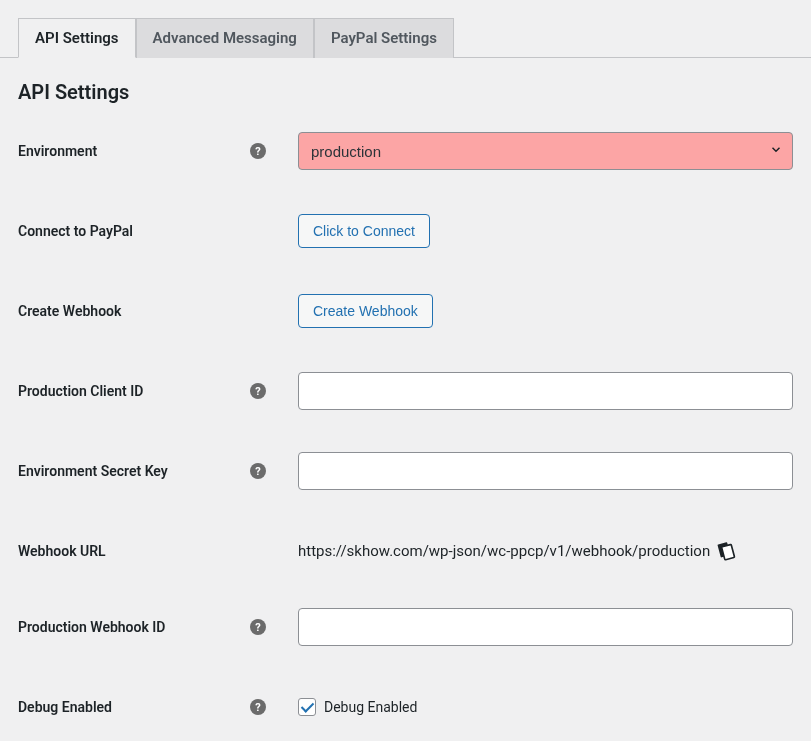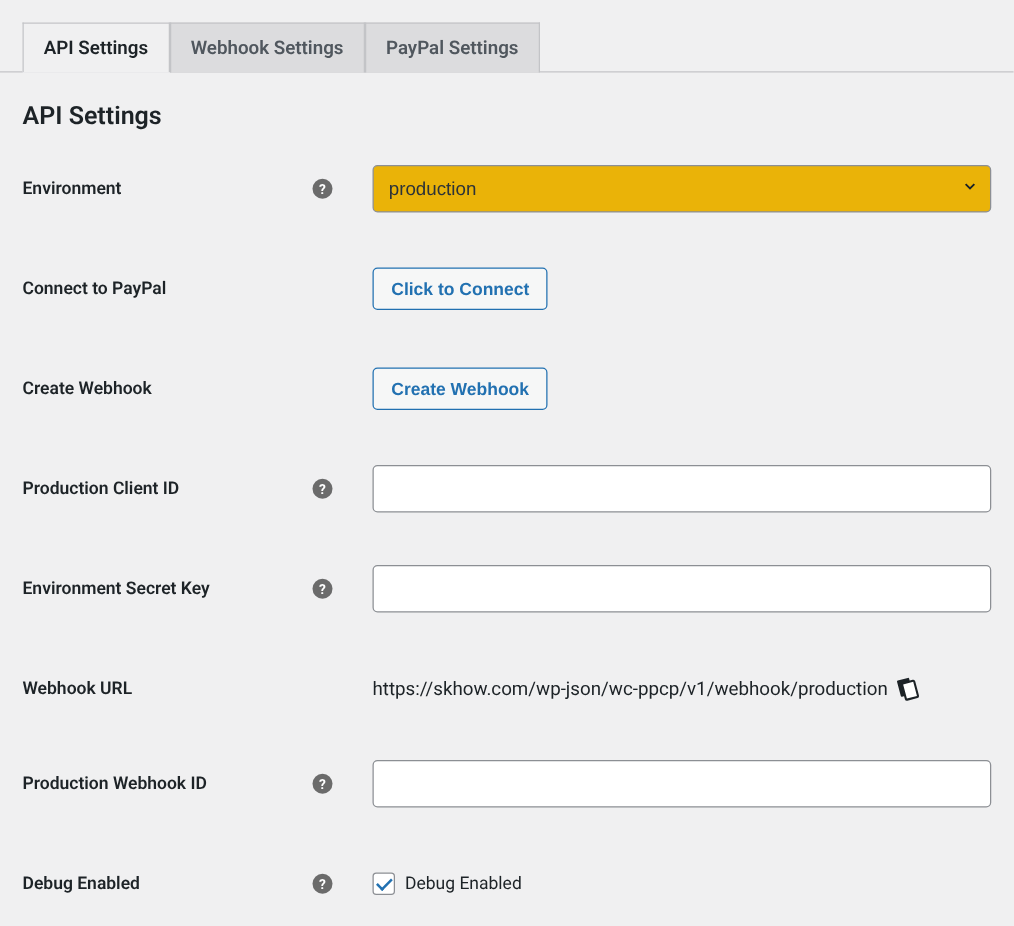--- a/index.html
+++ b/index.html
@@ -97,21 +97,21 @@
       position: relative;
       width: 100%;
     }
     select {
       width: 100%;
       height: 38px;
       padding: 0 32px 0 12px;
       font-size: 15px;
       border: 1px solid #8c8f94;
       border-radius: 4px;
-      background: #eab308;
+      background: #fca5a5;
       appearance: none;
       -webkit-appearance: none;
       color: #2c3338;
       cursor: pointer;
     }
     .chevron {
       position: absolute;
       right: 10px;
       top: 50%;
       transform: translateY(-50%);
@@ -119,21 +119,21 @@
     }
     .button-secondary {
       display: inline-block;
       padding: 8px 14px;
       border: 1px solid #2271b1;
       border-radius: 4px;
       background: #f6f7f7;
       color: #2271b1;
       font-size: 14px;
       cursor: pointer;
-      font-weight: 700;
+      font-weight: 400;
     }
     input[type="text"] {
       width: 100%;
       height: 38px;
       padding: 0 10px;
       border: 1px solid #8c8f94;
       border-radius: 4px;
       font-size: 14px;
       background: #fff;
     }
@@ -176,21 +176,21 @@
     .checkbox-label {
       font-size: 14px;
       color: #1d2327;
     }
   </style>
 </head>
 <body>
 
 <div class="tabs">
   <div class="tab active">API Settings</div>
-  <div class="tab">Webhook Settings</div>
+  <div class="tab">Advanced Messaging</div>
   <div class="tab">PayPal Settings</div>
 </div>
 <div class="tabs-border"></div>
 
 <div class="content">
   <h2>API Settings</h2>
 
   <div class="form-row">
     <div class="label-cell">
       <span class="label-text">Environment</span>

